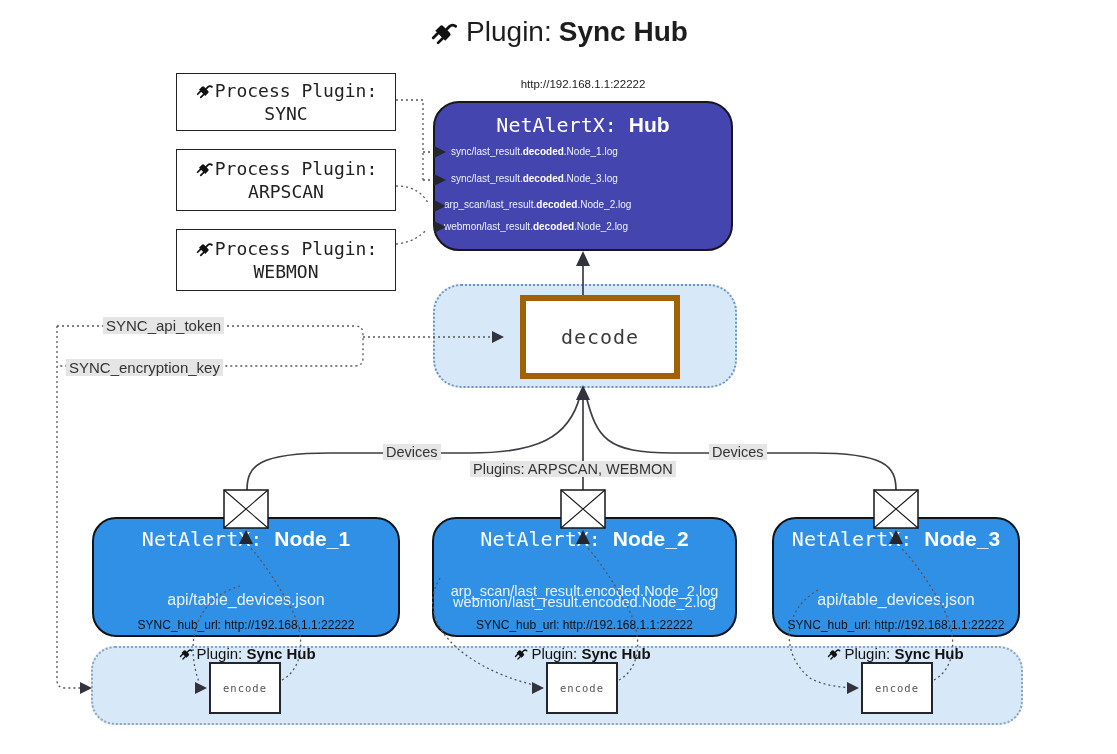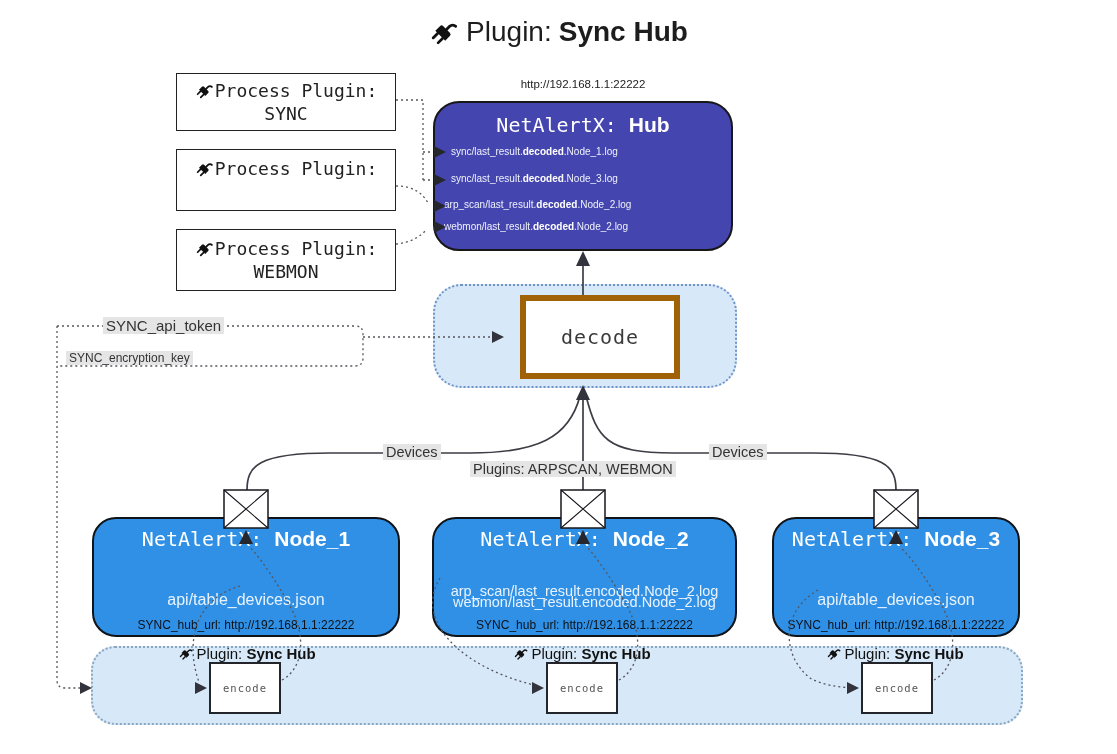--- a/index.html
+++ b/index.html
@@ -116,20 +116,21 @@
     </div>
     <div class="pp-name">SYNC</div>
   </div>
   <div class="pp-box mono" style="top:149px;height:62px;">
     <div class="pp-row1" style="margin-top:8px;">
       <svg class="plug" width="19" height="19">
           <use href="#plug-sym" xlink:href="#plug-sym"></use>
         </svg>
       <span>Process Plugin:</span>
     </div>
+    <div class="pp-name">ARPSCAN</div>
   </div>
   <div class="pp-box mono" style="top:229px;height:62px;">
     <div class="pp-row1" style="margin-top:8px;">
       <svg class="plug" width="19" height="19">
           <use href="#plug-sym" xlink:href="#plug-sym"></use>
         </svg>
       <span>Process Plugin:</span>
     </div>
     <div class="pp-name">WEBMON</div>
   </div>
@@ -142,21 +143,21 @@
     <div class="hub-line" style="top:43px;"><span>sync/last_result.</span><b>decoded</b><span>.Node_1.log</span></div>
     <div class="hub-line" style="top:70px;"><span>sync/last_result.</span><b>decoded</b><span>.Node_3.log</span></div>
     <div class="hub-line" style="top:96px;left:9px;"><span>arp_scan/last_result.</span><b>decoded</b><span>.Node_2.log</span></div>
     <div class="hub-line" style="top:118px;left:9px;"><span>webmon/last_result.</span><b>decoded</b><span>.Node_2.log</span></div>
   </div>
 
   <div class="decode-band"></div>
   <div class="decode-box mono">decode</div>
 
   <div class="edge-label" style="left:103px;top:317px;font-size:15px;">SYNC_api_token</div>
-  <div class="edge-label" style="left:66px;top:351px;font-size:12px;">SYNC_encryption_key</div>
+  <div class="edge-label" style="left:66px;top:359px;font-size:15px;">SYNC_encryption_key</div>
 
   <div class="edge-label" style="left:383px;top:444px;">Devices</div>
   <div class="edge-label" style="left:709px;top:444px;">Devices</div>
   <div class="edge-label" style="left:470px;top:461px;">Plugins: ARPSCAN, WEBMON</div>
 
   <div class="node" style="left:92px;width:308px;">
     <div class="node-title mono">
       <span>NetAlertX: </span><b>Node_1</b>
     </div>
     <div class="n-line" style="top:52px;font-size:16px;">api/table_devices.json</div>

